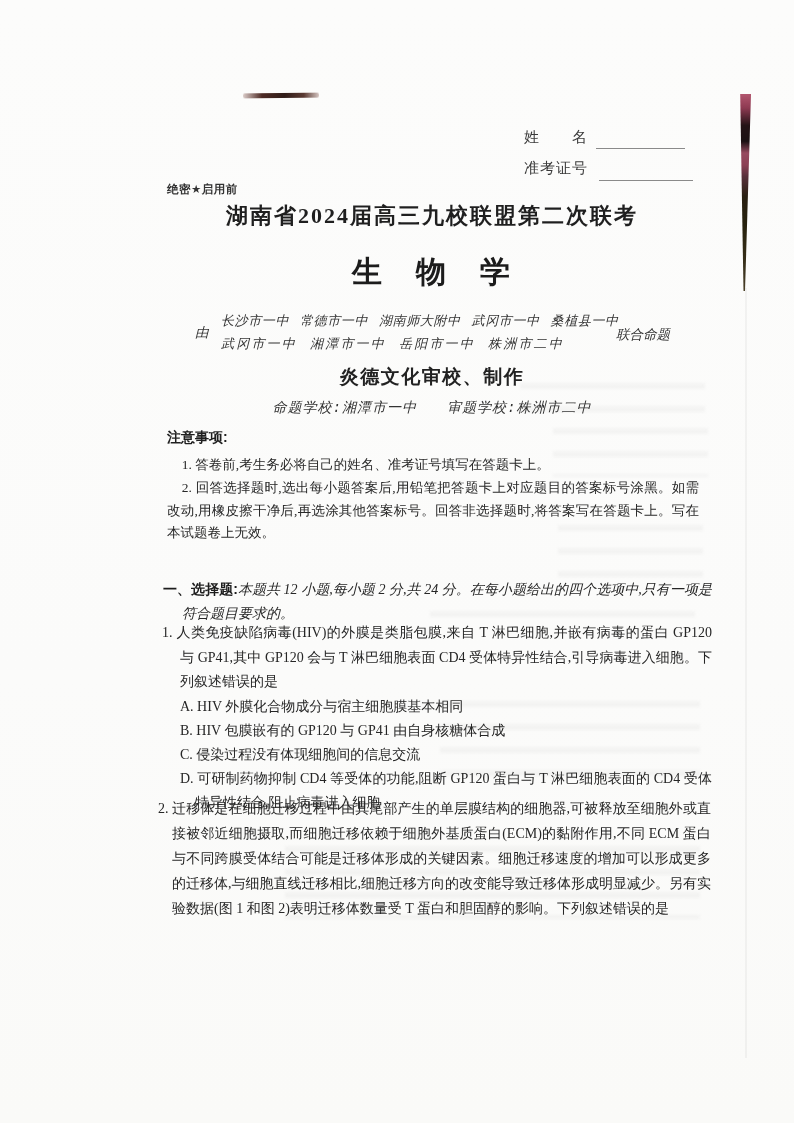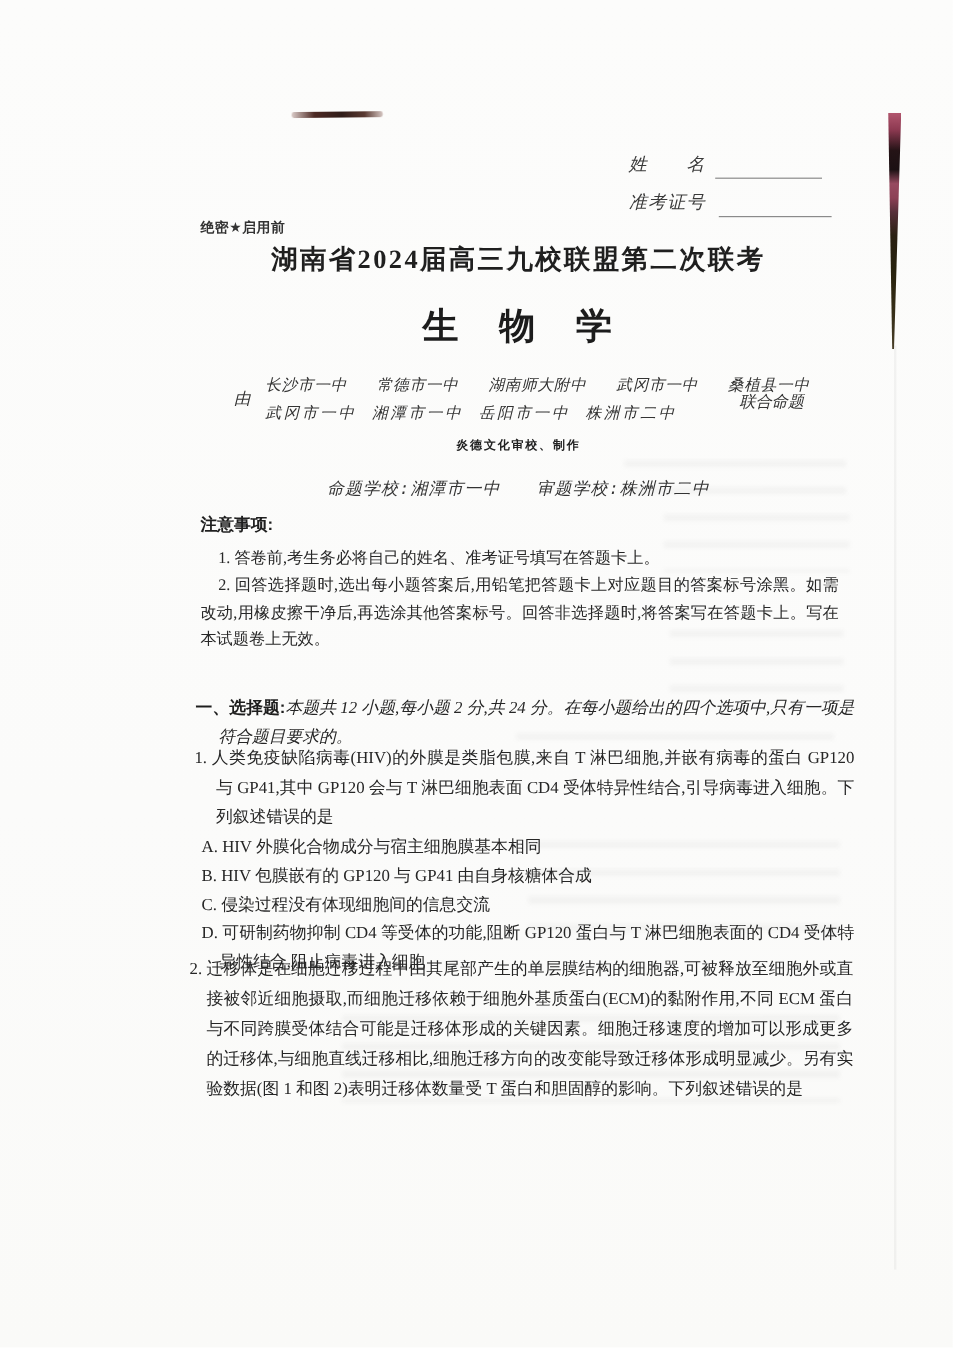--- a/index.html
+++ b/index.html
@@ -40,21 +40,21 @@
   .smudge-rows {
     background: repeating-linear-gradient(180deg,
       transparent 0px, transparent 13px,
       rgba(110,110,110,.10) 13px, rgba(125,125,125,.12) 19px,
       transparent 19px, transparent 23px);
   }
 
   
   .field-label {
     font-size: 15px; color: #3a3a3a;
-    font-style: italic; letter-spacing: 1px;
+    letter-spacing: 1px;
   }
   .underline {
     border-bottom: 1.2px solid #8a8a8a; height: 1px;
   }
 
   .classification {
     font-family: "Liberation Sans", "DejaVu Sans", sans-serif;
     font-weight: bold; font-size: 11.5px; color: #333; letter-spacing: .5px;
   }
 
@@ -63,27 +63,27 @@
   .exam-title {
     font-size: 22px; font-weight: bold; letter-spacing: 2px; color: #1f1f1f;
   }
   .subject-title {
     font-size: 30px; font-weight: bold; letter-spacing: 2px; color: #1c1c1c;
   }
 
   
   .kai { font-style: italic; color: #333; }
   .school-row { display: flex; font-size: 13px; }
-  .school-row1 { gap: 25px; letter-spacing: .6px; }
+  .school-row1 { gap: 11px; letter-spacing: .6px; }
   .school-row2 { gap: 13px; letter-spacing: 2.2px; justify-content: flex-end; }
   .by-label, .joint-label { font-size: 13.5px; }
 
   .production {
     font-family: "Liberation Sans", "DejaVu Sans", sans-serif;
-    font-weight: bold; font-size: 10px; letter-spacing: 1.5px; color: #222;
+    font-weight: bold; font-size: 19px; letter-spacing: 1.5px; color: #222;
   }
   .proposer { font-size: 14px; letter-spacing: 1px; font-family: Liberation Mono, monospace; }
 
   
   .notice { left: 167px; top: 429px; width: 532px; }
   .notice-heading {
     font-family: "Liberation Sans", "DejaVu Sans", sans-serif;
     font-weight: bold; font-size: 14px; color: #1f1f1f; margin-bottom: 7px;
   }
   .notice-item {
@@ -102,21 +102,21 @@
     font-weight: bold; color: #1d1d1d;
   }
   .section-instructions { font-style: italic; font-weight: 500; color: #262626; }
 
   
   .question-stem {
     font-size: 14px; line-height: 24.5px; text-align: justify;
     padding-left: 18px; text-indent: -18px; color: #262626;
   }
   .q1 { left: 162px; top: 621px; width: 550px; }
-  .q1 .options { margin-left: 6px; }
+  .q1 .options { margin-left: 18px; }
   .option {
     font-size: 14px; line-height: 24px; text-align: justify;
     padding-left: 15px; text-indent: -15px; color: #262626;
   }
   .q2 { left: 158px; top: 796px; width: 553px; }
   .q2 .question-stem { line-height: 25px; padding-left: 14px; text-indent: -14px; }
 
   .footer-line {
     left: 74px; top: 917px; width: 720px; text-align: center;
     font-size: 12.5px; letter-spacing: 1px; color: #2e2e2e;

